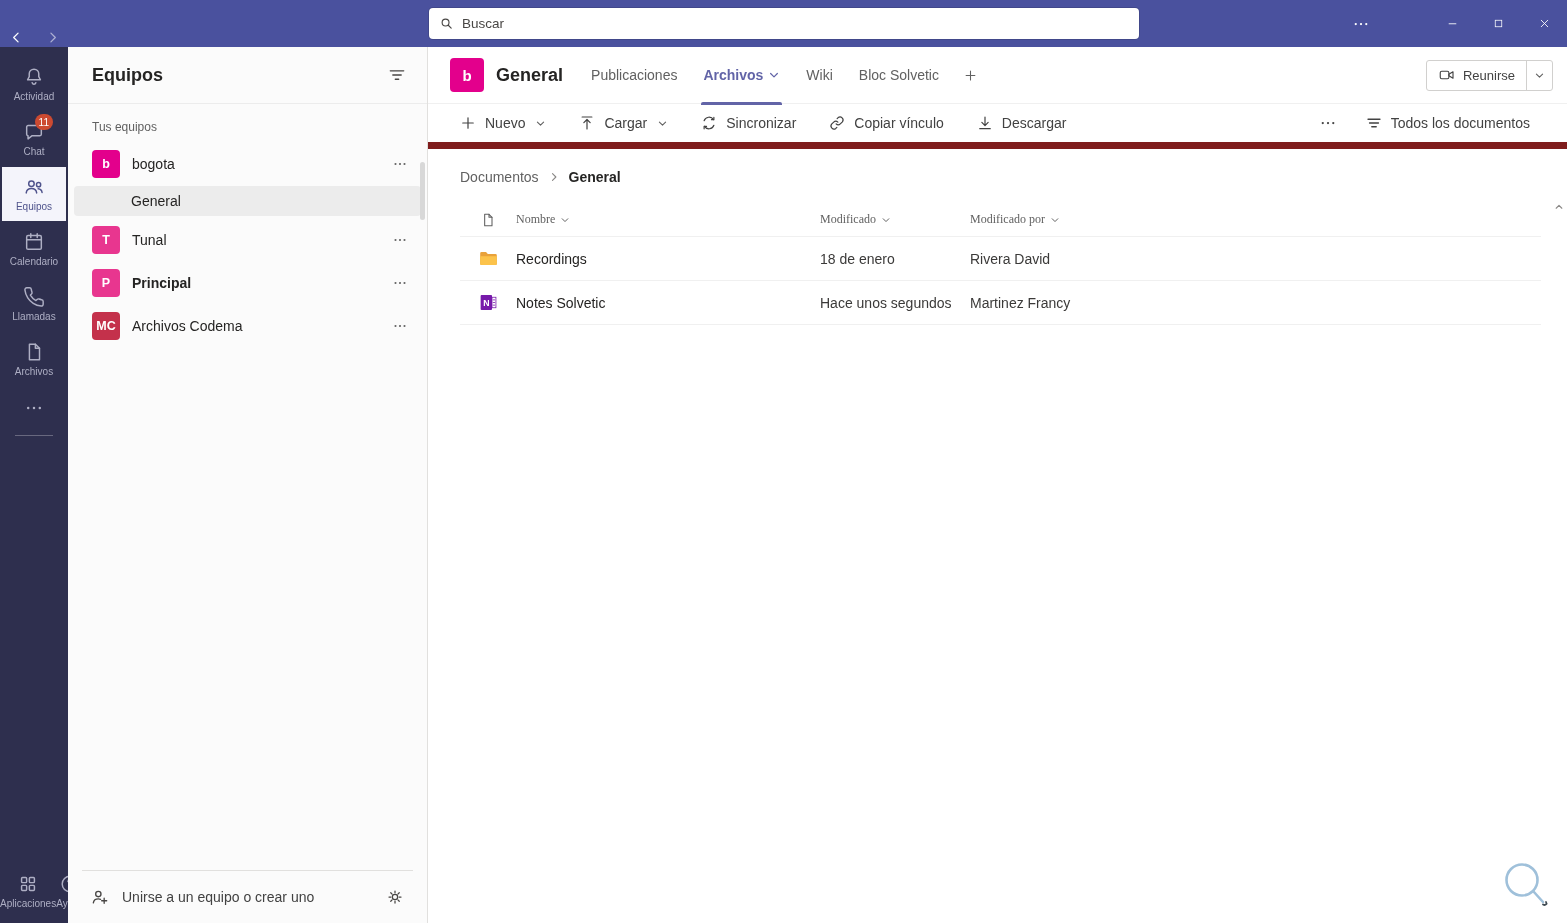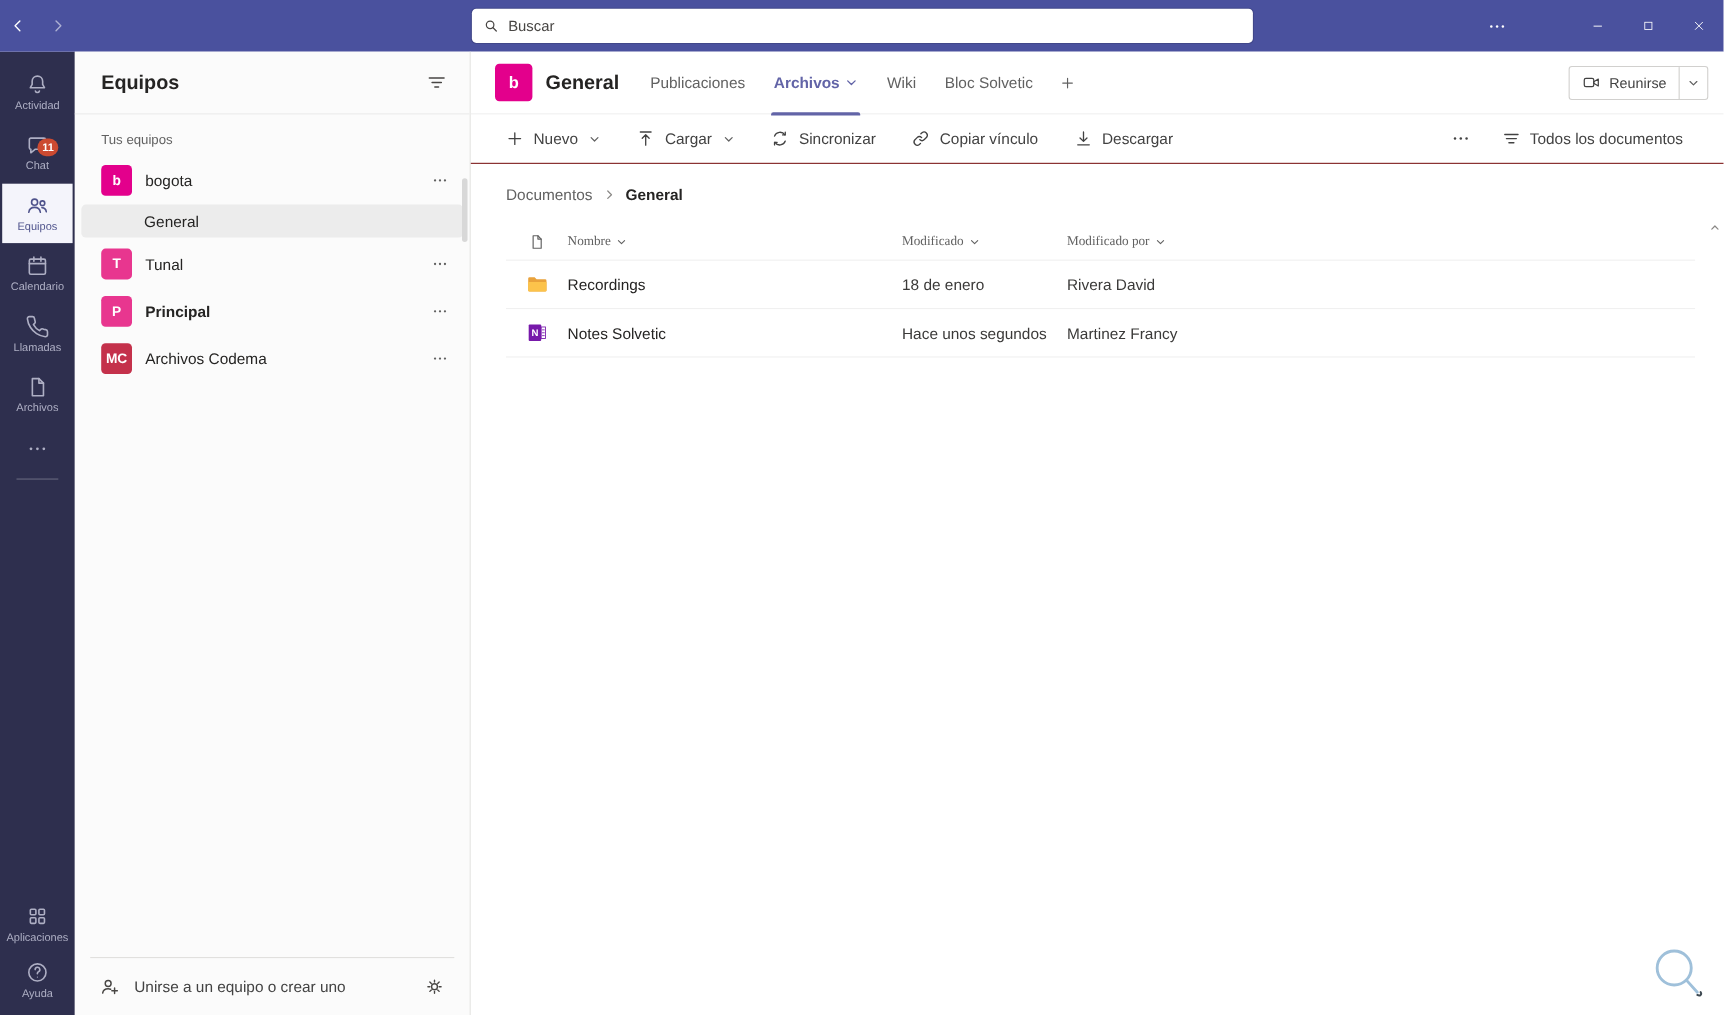--- a/index.html
+++ b/index.html
@@ -6,21 +6,21 @@
     --titlebar:#4a519e; --rail:#2e2f4e; --accent:#6264A7; --badge:#CC4A31;
     --onenote:#7719AA; --folder-back:#E9A23B; --folder-front:#FCC34B;
   }
   *{margin:0;padding:0;box-sizing:border-box;}
   html,body{width:1567px;height:923px;overflow:hidden;}
   body{font-family:"Liberation Sans","DejaVu Sans",sans-serif;color:#252423;background:#fff;}
   svg{display:block;}
   .app{width:100%;height:100%;display:flex;flex-direction:column;}
 
   
-  .titlebar{height:47px;flex:0 0 47px;background:var(--titlebar);position:relative;display:flex;align-items:center;}
+  .titlebar{height:47px;flex:0 0 47px;background:var(--titlebar);position:relative;display:flex;align-items:flex-end;}
   .nav-arrows{width:68px;display:flex;justify-content:center;gap:16px;color:#fff;}
   .nav-btn{width:20px;height:20px;display:flex;align-items:center;justify-content:center;cursor:pointer;}
   .nav-btn svg{width:15px;height:15px;}
   .nav-forward{opacity:.55;}
   .search-box{position:absolute;left:429px;top:8px;width:710px;height:31px;background:#fff;border-radius:4px;display:flex;align-items:center;padding:0 10px;gap:8px;box-shadow:0 0 0 1px rgba(0,0,0,.12);}
   .search-box svg{width:15px;height:15px;color:#484644;flex:0 0 auto;}
   .search-input{border:none;outline:none;flex:1;font-size:13.5px;color:#252423;background:transparent;font-family:inherit;}
   .search-input::placeholder{color:#484644;}
   .titlebar-right{position:absolute;right:0;top:0;height:100%;display:flex;align-items:stretch;}
   .tb-more{width:44px;display:flex;align-items:center;justify-content:center;color:#fff;margin-right:46px;cursor:pointer;}
@@ -29,26 +29,26 @@
   .win-btn svg{width:13px;height:13px;}
 
   .body{flex:1;display:flex;min-height:0;}
 
   
   .rail{width:68px;flex:0 0 68px;background:var(--rail);display:flex;flex-direction:column;align-items:center;padding-top:10px;}
   .rail-item{width:64px;height:54px;display:flex;flex-direction:column;align-items:center;justify-content:center;gap:3px;color:#aeafc4;position:relative;margin-bottom:1px;cursor:pointer;}
   .rail-item svg{width:22px;height:22px;}
   .rail-label{font-size:10px;}
   .rail-item.active{background:#f4f4fb;color:#4f538c;}
-  .badge{position:absolute;top:2px;right:13px;min-width:17px;height:16px;border-radius:9px;background:var(--badge);color:#fff;font-size:10px;font-weight:bold;display:flex;align-items:center;justify-content:center;padding:0 4px;margin-top:12px;}
+  .badge{position:absolute;top:2px;right:13px;min-width:17px;height:16px;border-radius:9px;background:var(--badge);color:#fff;font-size:10px;font-weight:normal;display:flex;align-items:center;justify-content:center;padding:0 4px;}
   .rail-more{height:26px;color:#aeafc4;display:flex;align-items:center;cursor:pointer;margin-top:8px;}
   .rail-more svg{width:20px;height:20px;}
   .rail-divider{width:38px;height:1px;background:rgba(255,255,255,.28);margin-top:14px;}
   .rail-spacer{flex:1;}
-  .rail-bottom{display:flex;flex-direction:column;align-items:center;width:100%;padding-bottom:6px;}
+  .rail-bottom{display:flex;align-items:center;width:100%;padding-bottom:6px;}
   .rail-bottom .rail-item{height:50px;}
 
   
   .sidebar{width:360px;flex:0 0 360px;background:#fbfbfb;border-right:1px solid #e1e0de;display:flex;flex-direction:column;position:relative;}
   .sidebar-header{height:57px;flex:0 0 57px;display:flex;align-items:center;justify-content:space-between;padding:0 20px 0 24px;border-bottom:1px solid #ececec;}
   .sidebar-title{font-size:18px;font-weight:700;}
   .filter-btn{color:#484644;cursor:pointer;}
   .filter-btn svg{width:20px;height:20px;}
   .sidebar-scroll{flex:1;overflow:hidden;padding-top:12px;}
   .section-label{font-size:12px;color:#616161;padding:4px 0 6px 24px;}
@@ -78,21 +78,21 @@
   .tab .chev{width:12px;height:12px;}
   .add-tab{display:flex;align-items:center;margin-left:22px;color:#616161;cursor:pointer;}
   .add-tab svg{width:15px;height:15px;}
   .header-right{margin-left:auto;display:flex;align-items:center;}
   .meet-btn{display:flex;align-items:stretch;height:31px;border:1px solid #d1d0ce;border-radius:3px;background:#fff;color:#424242;font-size:13px;overflow:hidden;}
   .meet-main{display:flex;align-items:center;gap:7px;padding:0 11px;cursor:pointer;}
   .meet-main svg{width:18px;height:18px;}
   .meet-split{width:26px;display:flex;align-items:center;justify-content:center;border-left:1px solid #d1d0ce;cursor:pointer;color:#616161;}
   .meet-split svg{width:11px;height:11px;}
 
-  .toolbar{height:45px;flex:0 0 45px;display:flex;align-items:center;gap:14px;padding:0 14px 0 22px;border-bottom:1px solid #7f1d1d;color:#424242;}
+  .toolbar{height:45px;flex:0 0 45px;display:flex;align-items:center;gap:14px;padding:0 14px 0 22px;border-bottom:7px solid #7f1d1d;color:#424242;}
   .tb-item{display:flex;align-items:center;gap:8px;padding:0 9px;height:34px;font-size:14px;border-radius:3px;cursor:pointer;white-space:nowrap;}
   .tb-item .icon18{width:18px;height:18px;}
   .tb-item .chev{width:11px;height:11px;color:#616161;margin-left:2px;}
   .toolbar-right{margin-left:auto;display:flex;align-items:center;gap:10px;padding-right:14px;}
 
   .breadcrumb{display:flex;align-items:center;gap:9px;padding:20px 0 8px 32px;font-size:14px;color:#616161;}
   .breadcrumb svg{width:12px;height:12px;color:#8a8886;}
   .crumb-root{cursor:pointer;}
   .crumb-current{color:#252423;font-weight:700;}
 

